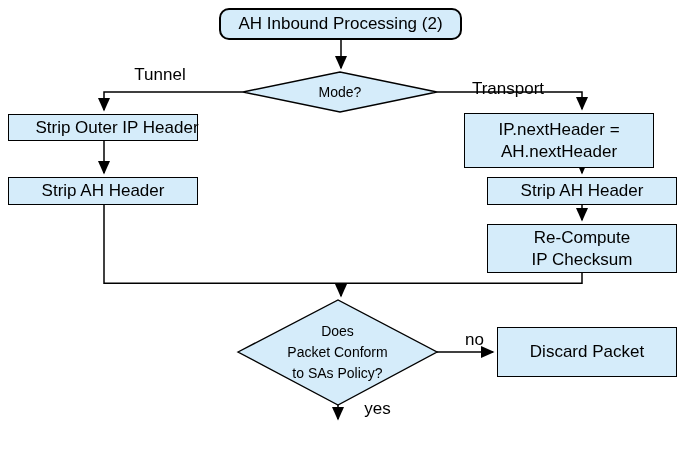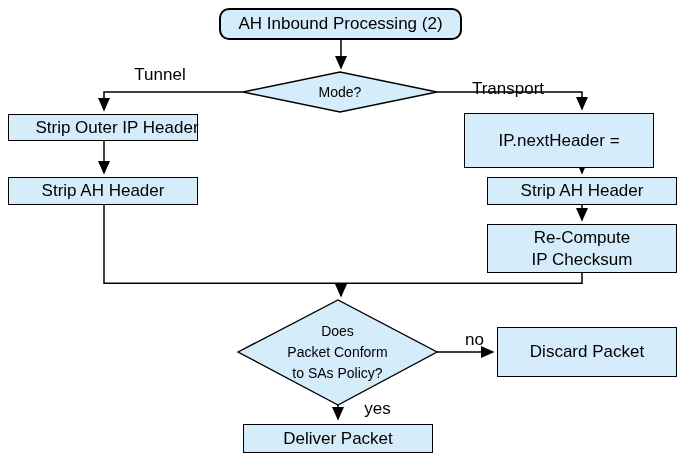--- a/index.html
+++ b/index.html
@@ -75,20 +75,21 @@
   <div class="box" style="left:8px; top:114px; width:190px; height:27px;padding-left:28px;">
     <span>Strip Outer IP Header</span>
   </div>
 
   <div class="box" style="left:8px; top:177px; width:190px; height:28px;">
     <span>Strip AH Header</span>
   </div>
 
   <div class="box" style="left:464px; top:113px; width:190px; height:55px;">
     <span>IP.nextHeader =</span>
+    <span>AH.nextHeader</span>
   </div>
 
   <div class="box" style="left:487px; top:177px; width:190px; height:28px;">
     <span>Strip AH Header</span>
   </div>
 
   <div class="box" style="left:487px; top:224px; width:190px; height:49px;">
     <span>Re-Compute</span>
     <span>IP Checksum</span>
   </div>
@@ -99,17 +100,14 @@
     <span>to SAs Policy?</span>
   </div>
 
   <div class="elabel" style="left:444px; top:330px; width:40px;text-align:right;">no</div>
   <div class="elabel" style="left:355px; top:399px; width:45px;">yes</div>
 
   <div class="box" style="left:497px; top:327px; width:180px; height:50px;">
     <span>Discard Packet</span>
   </div>
 
-  <div class="box" style="left:243px; top:424px; width:190px; height:29px;">
-    <span>Deliver Packet</span>
-  </div>
 
 </div>
 
 </body></html>

